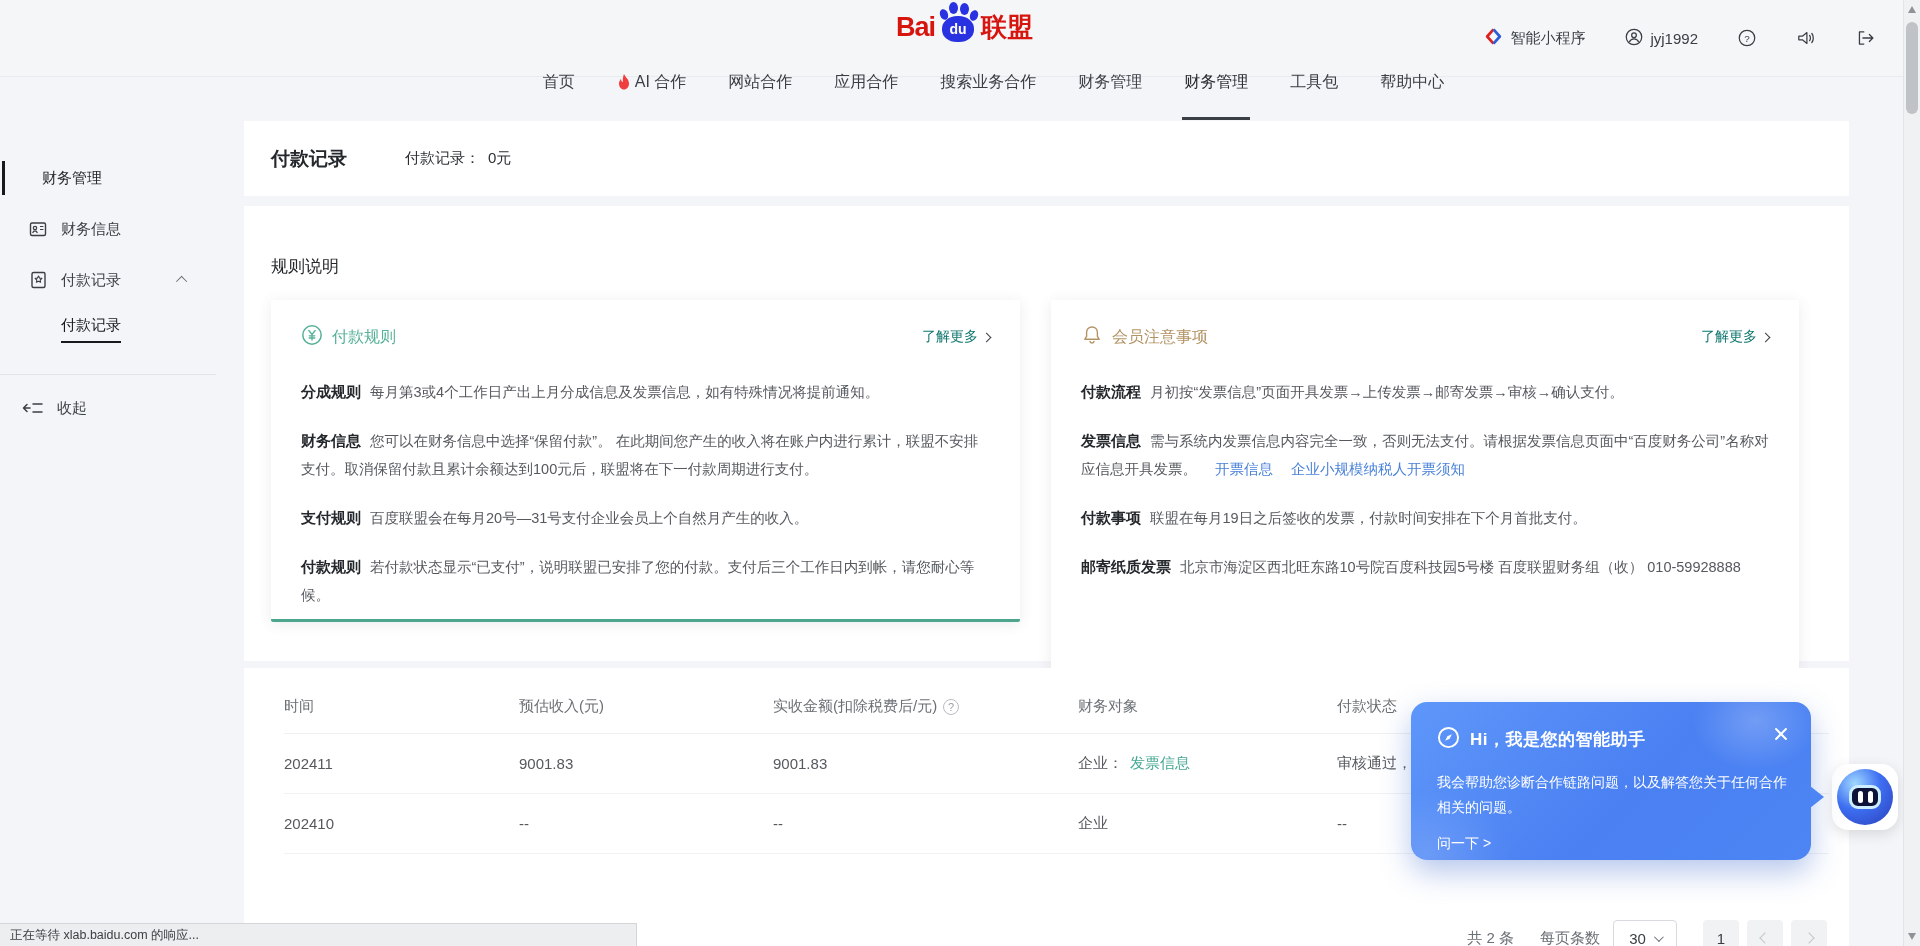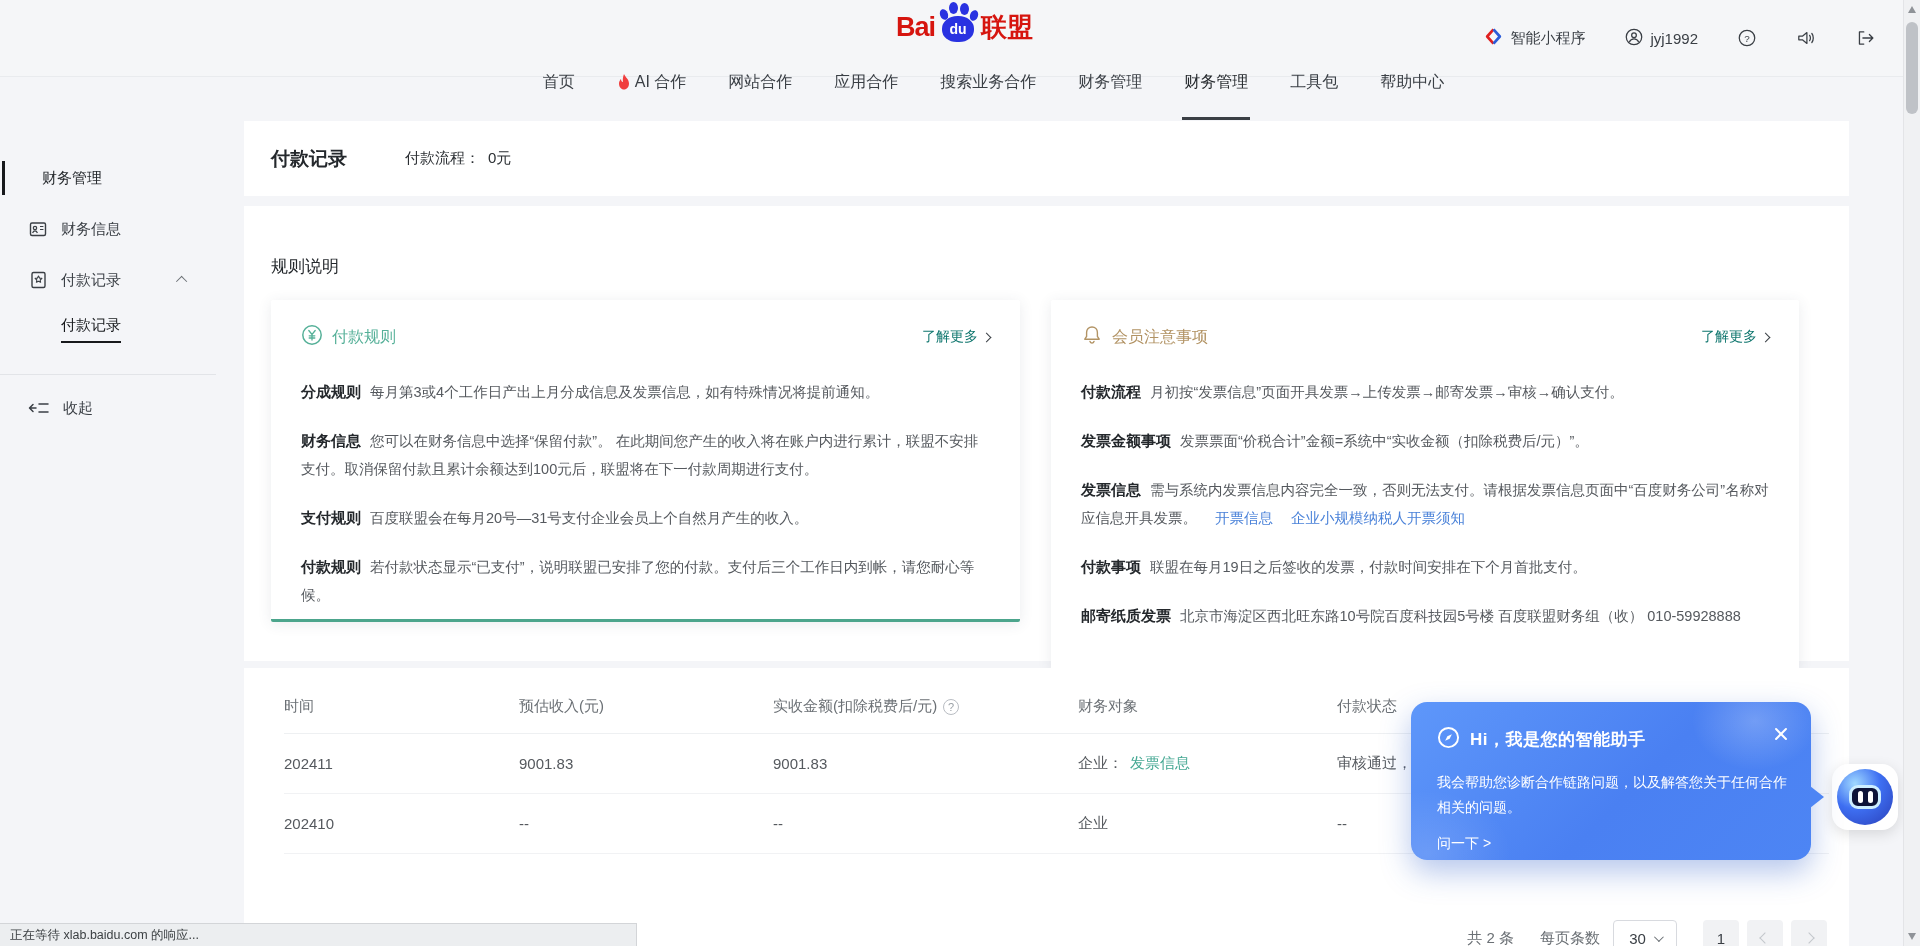--- a/index.html
+++ b/index.html
@@ -49,21 +49,21 @@
   
   .sidebar { position:absolute; left:0; top:76px; width:244px; bottom:0; padding-top:82px; font-size:15px; }
   .side-head { position:relative; height:40px; display:flex; align-items:center; padding-left:42px; color:#24282c; cursor:pointer; margin-bottom:11px;}
   .side-head::before { content:""; position:absolute; left:2px; top:3px; width:3px; height:34px; background:#17191c; }
   .side-item { height:40px; display:flex; align-items:center; padding-left:28px; color:#3a3f45; cursor:pointer; margin-bottom:11px; position:relative;}
   .side-item .sicon { width:20px; height:20px; margin-right:13px; display:flex; align-items:center; justify-content:center;}
   .side-sub { height:36px; display:flex; align-items:center; padding-left:61px; color:#17191c; cursor:pointer; }
   .side-sub span { border-bottom:2px solid #17191c; padding-bottom:6px; }
   .chev-up { width:8px; height:8px; border-left:1.5px solid #6b7075; border-top:1.5px solid #6b7075; transform:rotate(45deg) translateY(2px); margin-left:58px; }
   .side-divider { border-top:1px solid #e2e4e8; width:216px; margin:27px 0 15px 0; }
-  .side-collapse { height:36px; display:flex; align-items:center; padding-left:28px; color:#3a3f45; cursor:pointer;}
+  .side-collapse { height:36px; display:flex; align-items:center; padding-left:22px; color:#3a3f45; cursor:pointer;}
   .side-collapse .sicon { width:22px; height:20px; margin-right:13px; display:flex; align-items:center; justify-content:center;}
 
   
   .main { position:absolute; left:244px; top:121px; width:1605px; bottom:0; }
   .panel { background:#fff; }
   .panel-titlebar { height:75px; display:flex; align-items:center; padding:0 27px; margin-bottom:10px; }
   .page-title { font-size:19px; font-weight:bold; color:#24282c; }
   .balance { margin-left:58px; font-size:15px; color:#2b2f33; }
   .balance b { font-weight:normal; margin-left:8px; }
 
@@ -302,21 +302,21 @@
     </span>
     <span>收起</span>
   </div>
 </div>
 
 <div class="main">
 
   <div class="panel panel-titlebar">
     <span class="page-title">付款记录</span>
     <span class="balance">
-      <span>付款流程：</span><b>0元</b>
+      <span>付款记录：</span><b>0元</b>
     </span>
   </div>
 
   <div class="panel rules-panel">
     <div class="rules-title">规则说明</div>
     <div class="cards">
 
       <div class="card teal">
         <div class="card-head">
           <span>
@@ -348,21 +348,20 @@
             </svg>
           </span>
           <span class="ctitle">会员注意事项</span>
           <span class="card-more">
             <span>了解更多</span>
               <i class="arrow-r"></i>
           </span>
         </div>
         <div class="card-body">
           <p class="rule-item"><b>付款流程</b><span>月初按“发票信息”页面开具发票→上传发票→邮寄发票→审核→确认支付。</span></p>
-          <p class="rule-item"><b>发票金额事项</b><span>发票票面“价税合计”金额=系统中“实收金额（扣除税费后/元）”。</span></p>
           <p class="rule-item">
             <b>发票信息</b><span>需与系统内发票信息内容完全一致，否则无法支付。请根据发票信息页面中“百度财务公司”名称对应信息开具发票。</span>
             <a class="blue-link">开票信息</a>
             <a class="blue-link">企业小规模纳税人开票须知</a>
           </p>
           <p class="rule-item"><b>付款事项</b><span>联盟在每月19日之后签收的发票，付款时间安排在下个月首批支付。</span></p>
           <p class="rule-item"><b>邮寄纸质发票</b><span>北京市海淀区西北旺东路10号院百度科技园5号楼 百度联盟财务组（收） 010-59928888</span></p>
         </div>
       </div>
     </div>

